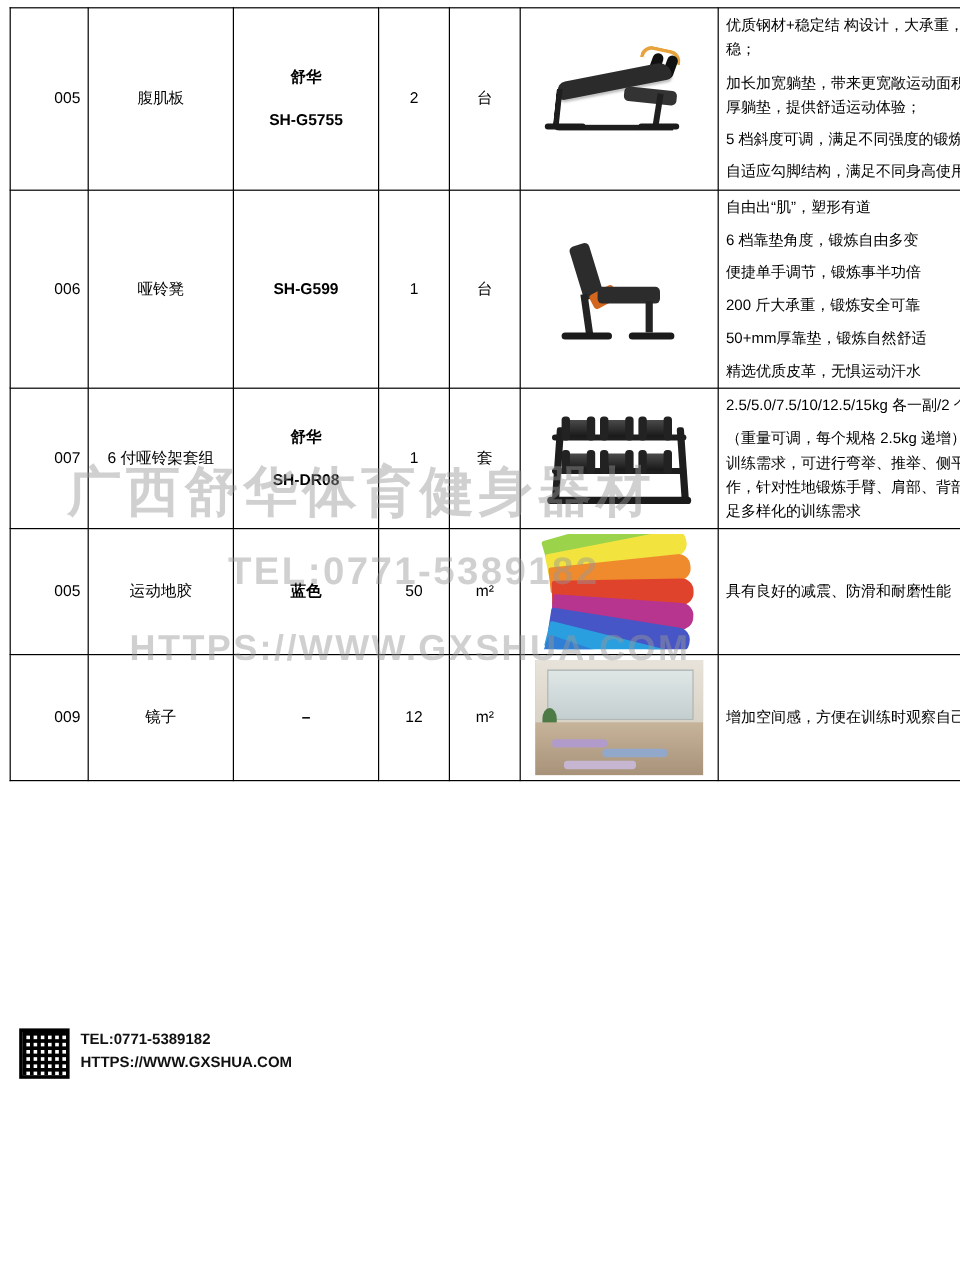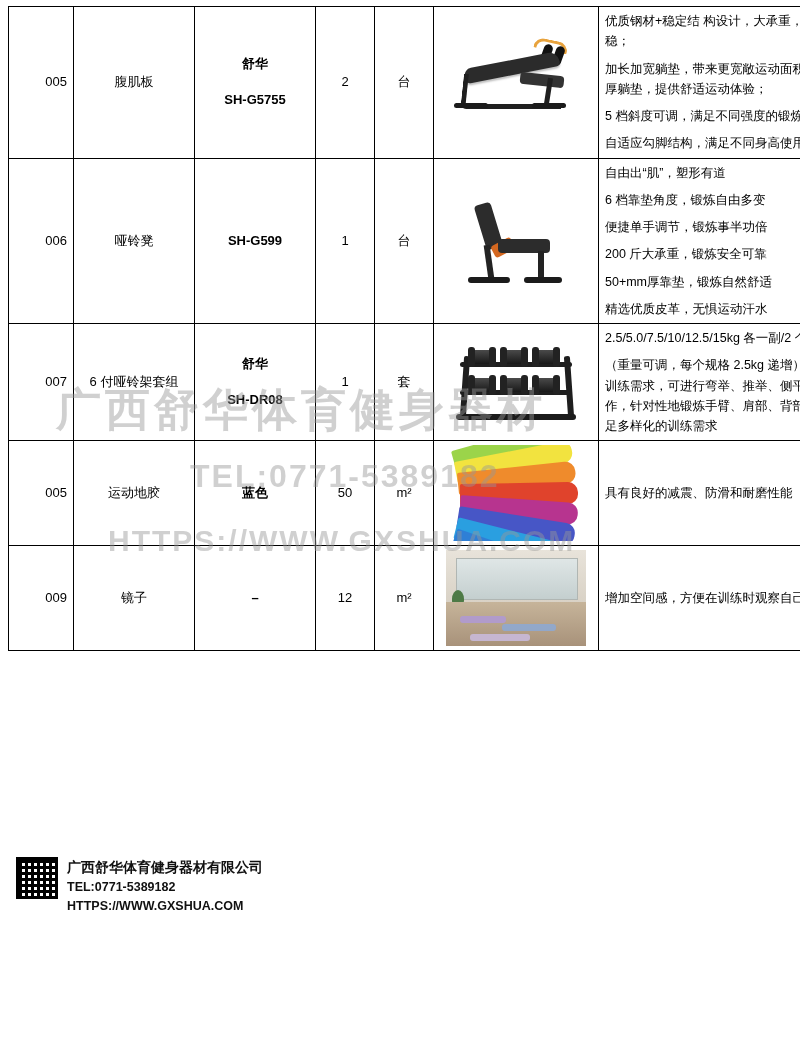--- a/index.html
+++ b/index.html
@@ -410,19 +410,18 @@
   </table>
 
 
   <div class="wm wm-cn">广西舒华体育健身器材</div>
   <div class="wm wm-tel">TEL:0771-5389182</div>
   <div class="wm wm-url">HTTPS://WWW.GXSHUA.COM</div>
 
   <div class="stamp">
     <div class="qr"></div>
     <div class="stamp-text">
-      <div class="l1">广西舒华体育健身器材有限公司</div>
       <div class="l2">TEL:0771-5389182</div>
       <div class="l3">HTTPS://WWW.GXSHUA.COM</div>
     </div>
   </div>
 
 </div>
 
 </body></html>

